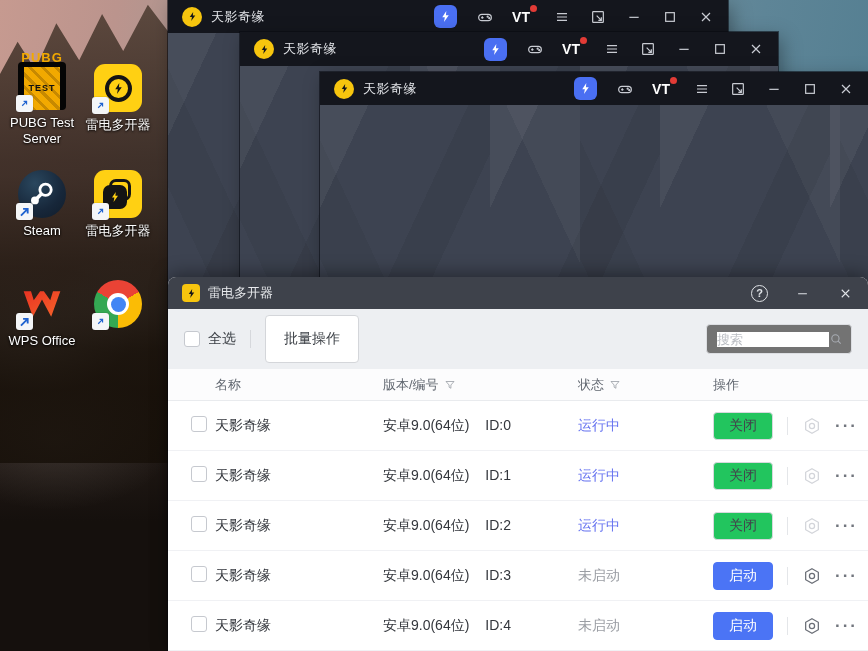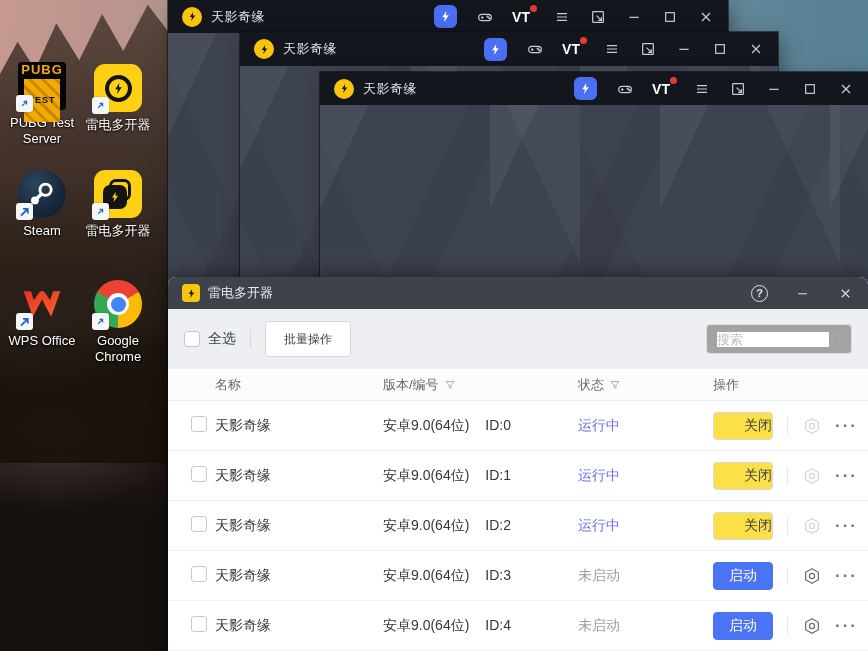--- a/index.html
+++ b/index.html
@@ -27,21 +27,21 @@
   .icon-cell { position:absolute; width:76px; text-align:center; cursor:default; }
   .icon-art { position:relative; width:48px; height:48px; margin:0 auto; }
   .icon-label { margin-top:5px; font-size:13px; line-height:1.25; color:#fff;
     text-shadow:0 1px 2px rgba(0,0,0,.95), 0 0 3px rgba(0,0,0,.6); }
   .shortcut { position:absolute; left:-2px; bottom:-2px; width:17px; height:17px;
     background:#f4f6f8; border-radius:3px; display:flex; align-items:center; justify-content:center;
     box-shadow:0 0 1px rgba(0,0,0,.6); }
   .shortcut svg { width:11px; height:11px; stroke:#1e62d0; stroke-width:2.6; fill:none; }
 
   .art-pubg { background:#050505; border-radius:4px; display:flex; flex-direction:column;
-    align-items:center; justify-content:flex-start; gap:2px; }
+    align-items:center; justify-content:flex-end; gap:2px; }
   .art-pubg .t1 { color:#f2a900; font-weight:bold; font-size:13px; letter-spacing:1px; }
   .art-pubg .t2 { background:repeating-linear-gradient(45deg,#f2a900 0 6px,#c78900 6px 9px);
     color:#111; font-weight:bold; font-size:9px; letter-spacing:1px; padding:16px 4px; line-height:11px; }
   .art-ld { background:#ffd013; border-radius:11px; display:flex; align-items:center; justify-content:center; }
   .art-ld .ring { width:27px; height:27px; border:4px solid #141414; border-radius:50%;
     display:flex; align-items:center; justify-content:center; }
   .art-ld .ring svg { width:13px; height:13px; fill:#141414; }
   .art-steam { border-radius:50%; background:radial-gradient(circle at 35% 28%, #2a475e 0%, #17273a 60%, #101c2a 100%);
     display:flex; align-items:center; justify-content:center; }
   .art-steam svg { width:34px; height:34px; }
@@ -102,43 +102,43 @@
   .mgr-ic svg { width:15px; height:15px; stroke:currentColor; fill:none; stroke-width:1.7; }
   .help-ic { width:17px; height:17px; border:1.5px solid #dfe2e6; border-radius:50%;
     color:#dfe2e6; font-size:11px; line-height:14px; text-align:center; font-weight:bold; cursor:pointer; }
   .help-ic::before { content:"?"; }
 
   .toolbar { height:60px; background:#edeff2; display:flex; align-items:center; padding:0 16px; }
   .cb { appearance:none; -webkit-appearance:none; width:16px; height:16px; border:1px solid #c6c9cf;
     border-radius:3px; background:#fff; cursor:pointer; flex:0 0 auto; }
   .toolbar .lbl { font-size:14px; color:#3c4046; margin-left:8px; }
   .v-sep { width:1px; height:18px; background:#d6d8dc; margin:0 14px; }
-  .btn-batch { height:36px; padding:0 18px; background:#fff; border:1px solid #d4d6da; border-radius:4px;
-    font-size:12px; color:#3c4046; cursor:pointer; font-family:inherit; }
+  .btn-batch { height:48px; padding:0 18px; background:#fff; border:1px solid #d4d6da; border-radius:4px;
+    font-size:14px; color:#3c4046; cursor:pointer; font-family:inherit; }
   .toolbar-right { margin-left:auto; display:flex; align-items:center; gap:12px; }
   .sort-select { width:106px; height:30px; background:#fff; border:1px solid #dcdee2; border-radius:4px;
     display:flex; align-items:center; padding:0 8px 0 10px; font-size:13px; color:#3c4046; cursor:pointer; }
   .sort-select svg { width:12px; height:12px; stroke:#b9bcc2; fill:none; stroke-width:2; margin-left:auto; }
-  .search-box { width:146px; height:30px; background:#a3a3a3; border:1px solid #dcdee2; border-radius:4px;
+  .search-box { width:146px; height:30px; background:#737373; border:1px solid #dcdee2; border-radius:4px;
     display:flex; align-items:center; padding:0 8px 0 10px; }
   .search-box input { border:none; outline:none; width:100%; font-size:13px; color:#3c4046; font-family:inherit; }
   .search-box input::placeholder { color:#b9bcc2; }
   .search-box svg { width:14px; height:14px; stroke:#a9adb4; fill:none; stroke-width:1.8; flex:0 0 auto; }
 
   .grid-row { display:grid; grid-template-columns:24px 168px 195px 135px 1fr; align-items:center; padding:0 23px; }
   .t-header { height:32px; background:#fcfcfd; border-bottom:1px solid #e9ebee; font-size:13px; color:#60666f; }
   .t-header .hcell { display:flex; align-items:center; gap:5px; }
   .funnel { width:12px; height:12px; stroke:#8b9098; fill:none; stroke-width:1.4; cursor:pointer; }
   .t-row { height:50px; background:#fff; border-bottom:1px solid #f0f1f4; font-size:14px; color:#33363c; }
   .ver-cell span + span { margin-left:12px; }
   .status-running { color:#6673f0; }
   .status-stopped { color:#9a9da3; }
   .action-cell { display:flex; align-items:center; }
   .act-btn { width:60px; height:28px; border-radius:4px; font-size:14px; cursor:pointer; font-family:inherit; }
-  .btn-close { background:#fde047; border:1px solid #d7d9dd; color:#41454c;text-align:right; }
+  .btn-close { background:#22c55e; border:1px solid #d7d9dd; color:#41454c; }
   .btn-start { background:#4b74f5; border:1px solid #4b74f5; color:#fff; }
   .act-sep { width:1px; height:18px; background:#e4e6e9; margin:0 14px; }
   .gear { width:20px; height:20px; cursor:pointer; }
   .gear svg { width:20px; height:20px; stroke:currentColor; fill:none; stroke-width:1.5; }
   .gear-disabled { color:#d3d5da; }
   .gear-enabled { color:#6b6f77; }
   .dots { margin-left:13px; color:#71757d; font-size:17px; font-weight:bold; letter-spacing:2px; cursor:pointer; line-height:10px; }
   .dots::before { content:"···"; }
 </style>
 </head>
@@ -279,21 +279,20 @@
 <div class="icon-cell" style="left:80px;top:280px">
   <div class="icon-art art-chrome">
     <span class="white"></span>
     <span class="blue"></span>
     <span class="shortcut">
         <svg>
           <use href="#i-shortcut"></use>
         </svg>
       </span>
   </div>
-  <div class="icon-label">Google Chrome</div>
 </div>
 
 <div class="emu-window win1">
   <div class="emu-titlebar">
     <span class="emu-logo">
         <svg viewBox="0 0 24 24">
           <use href="#i-bolt"></use>
         </svg>
       </span>
     <span class="emu-title">天影奇缘</span>

